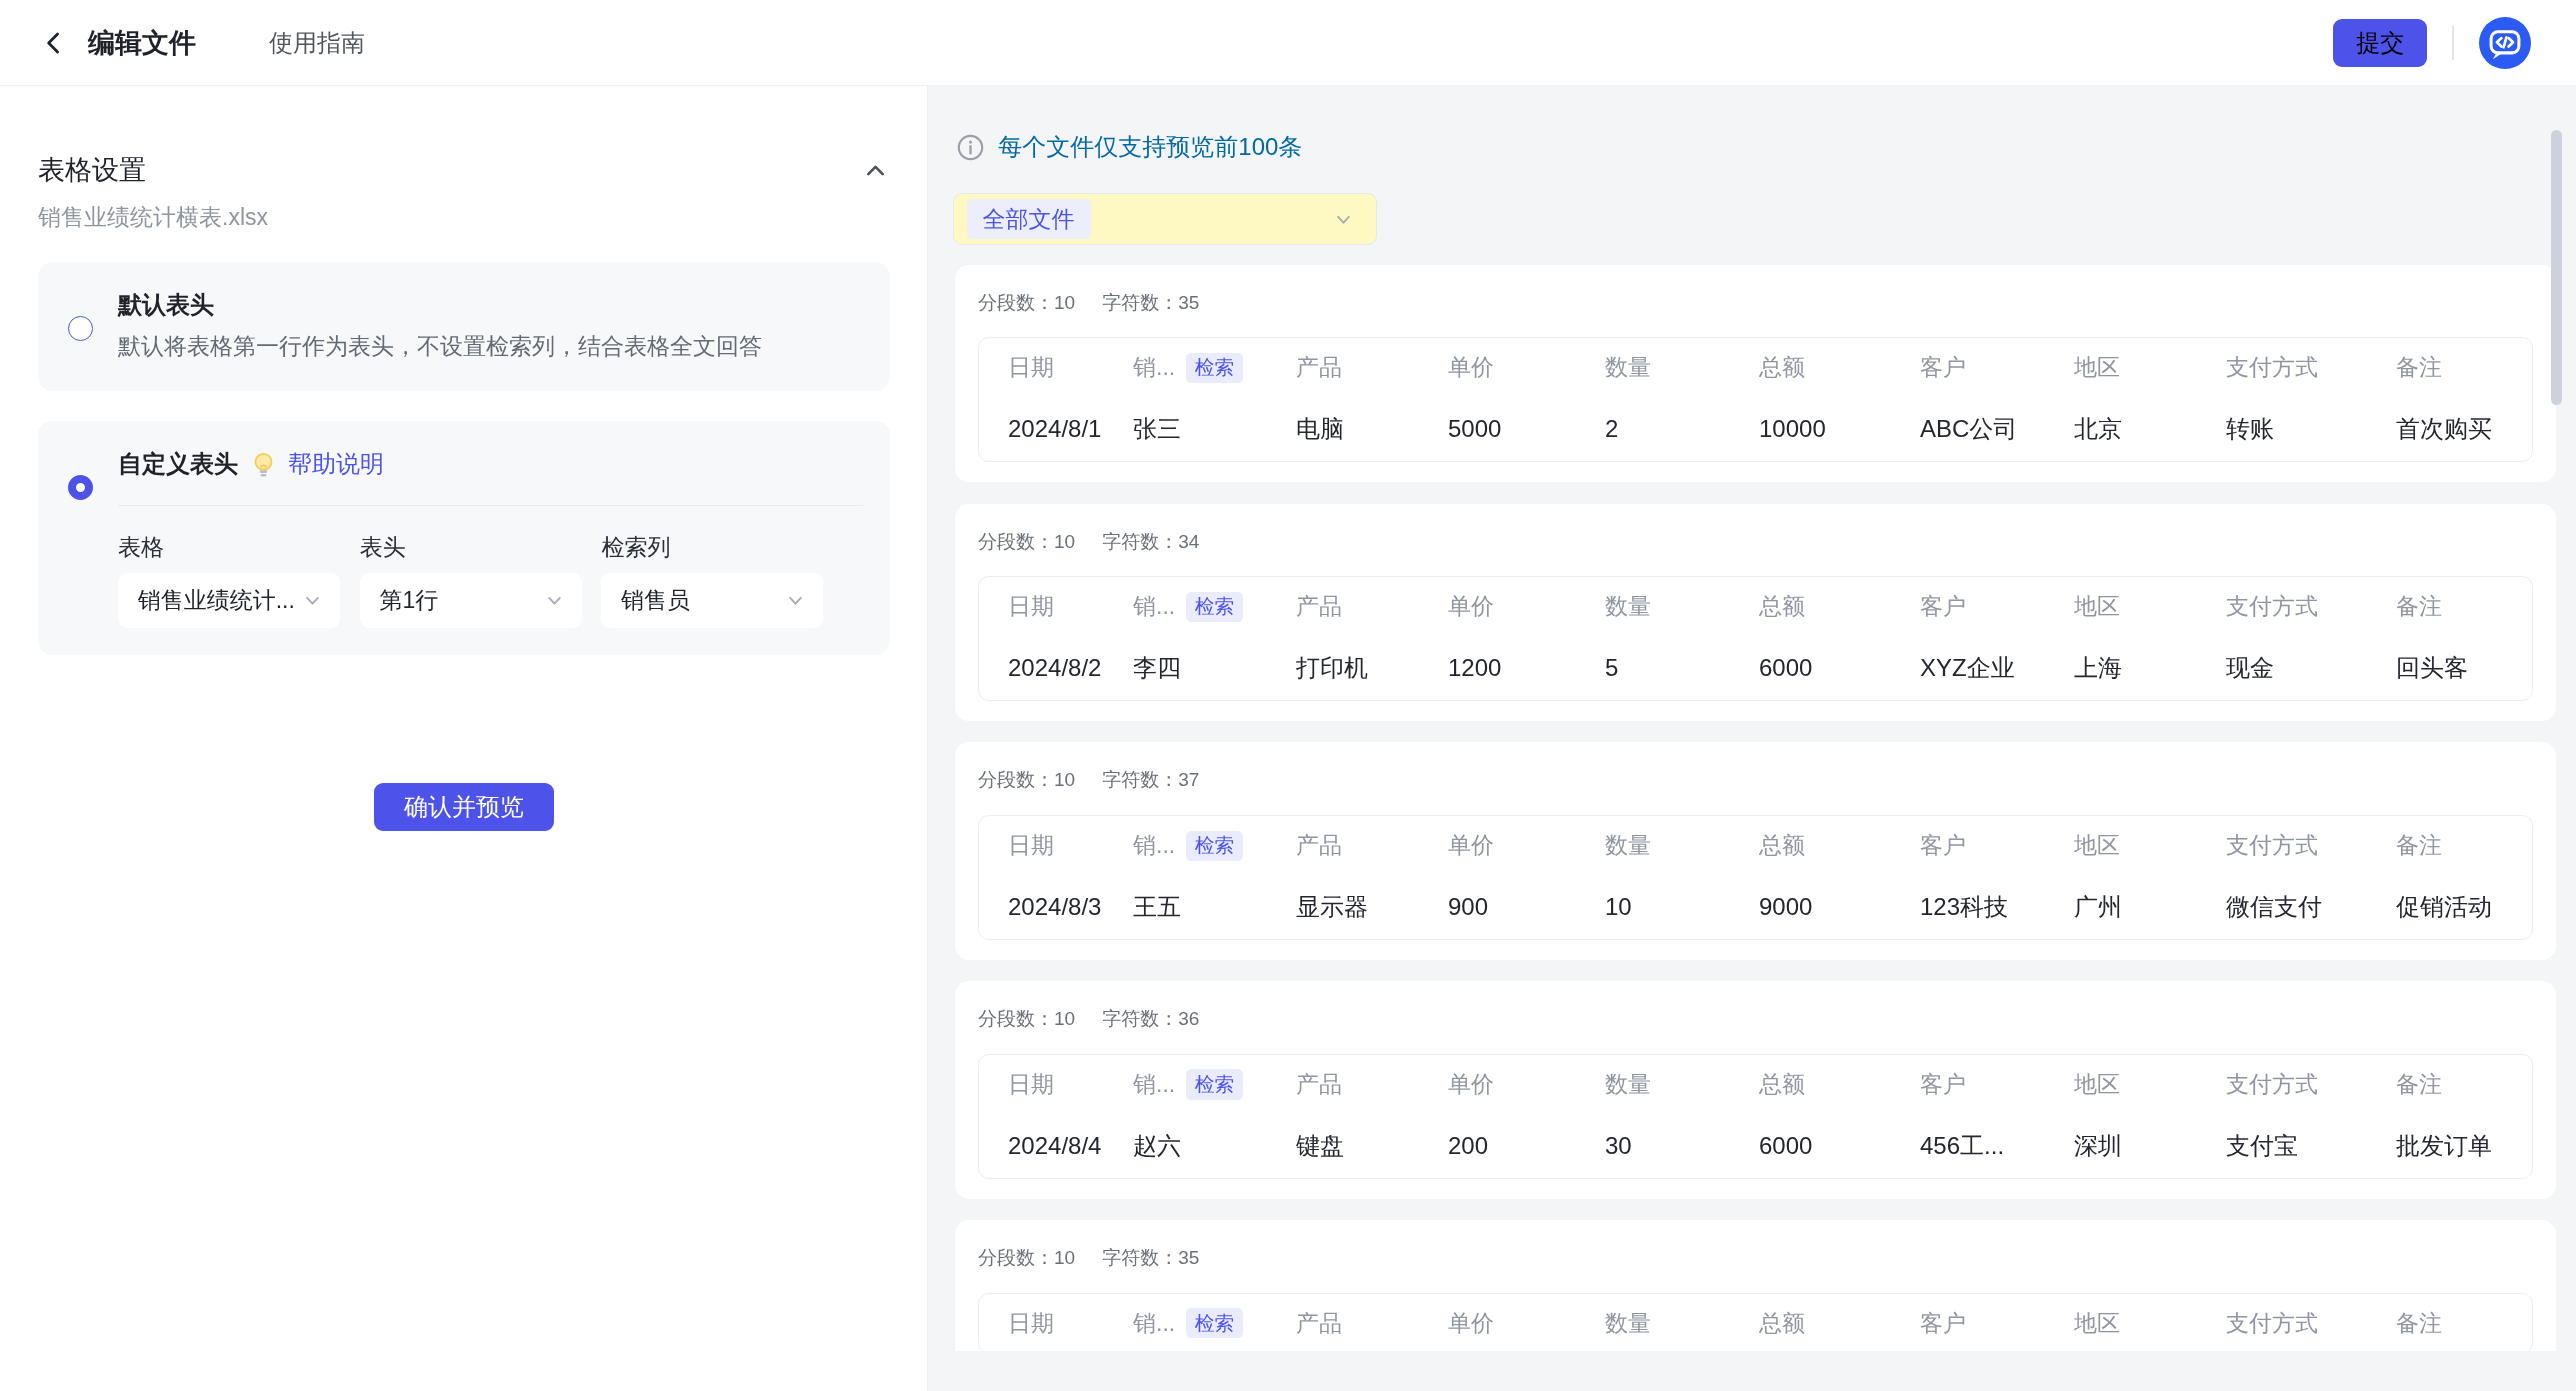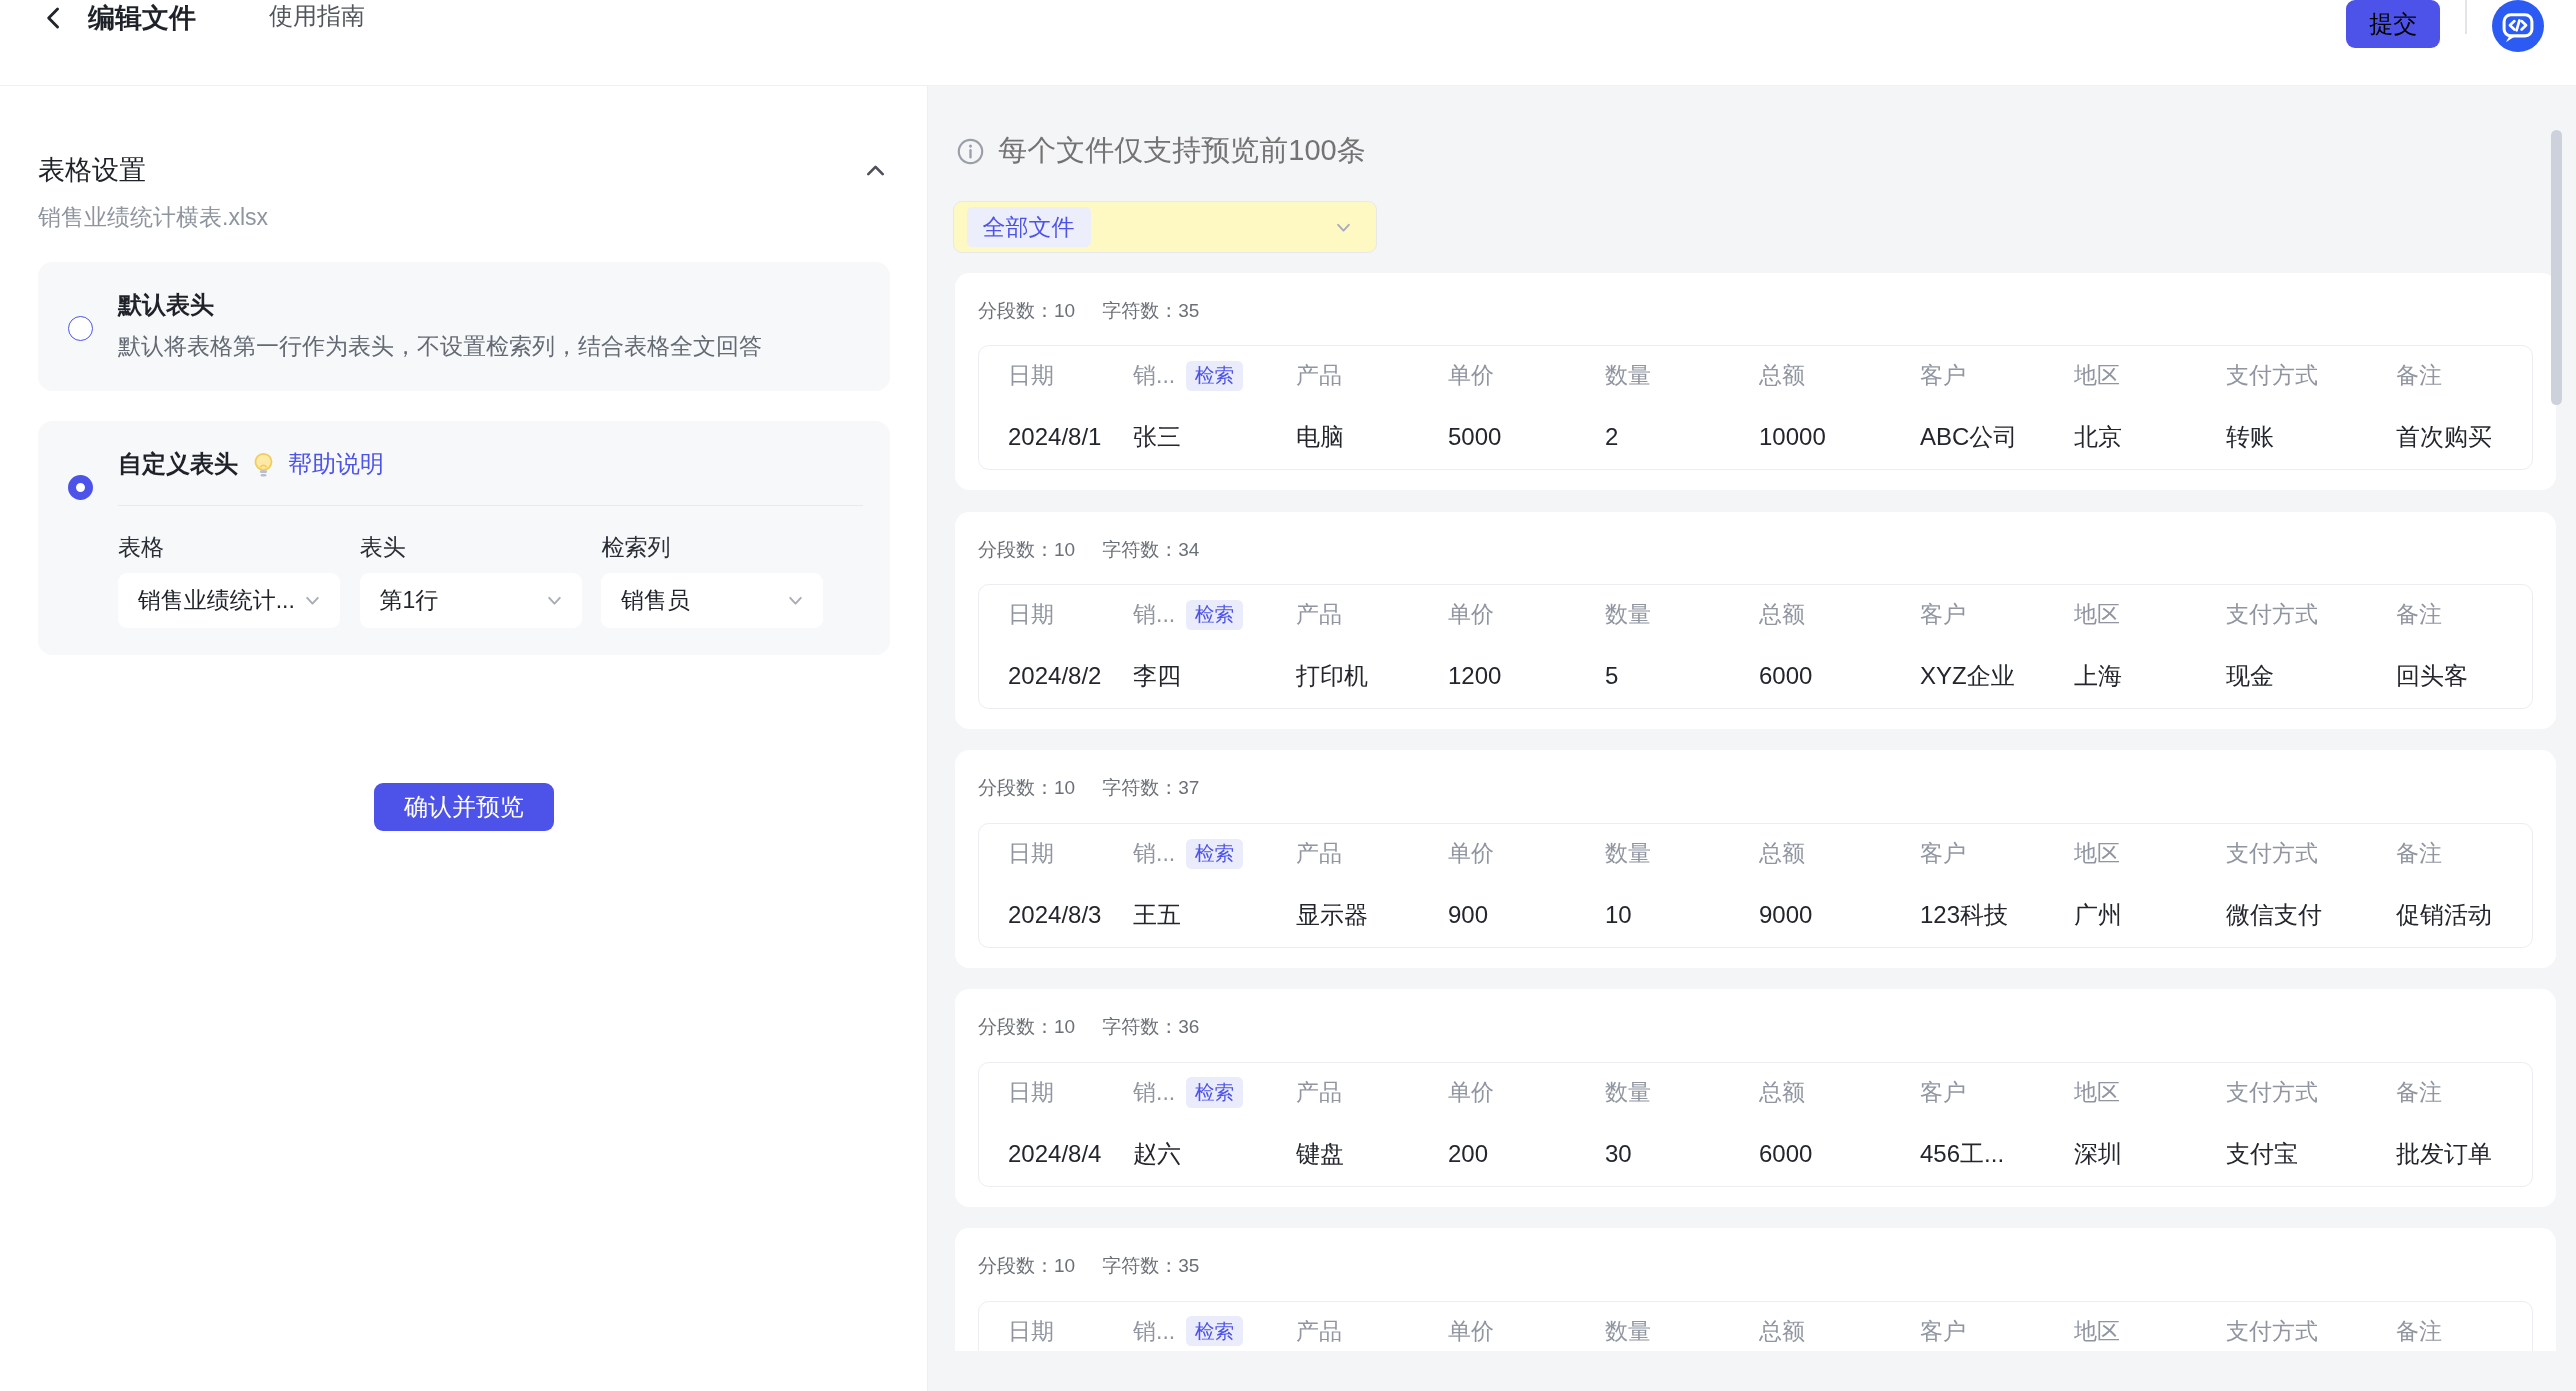--- a/index.html
+++ b/index.html
@@ -6,22 +6,22 @@
   html,body { background:#e9eaee; }
   body { font-family:"Liberation Sans","DejaVu Sans",sans-serif; }
   .screen{
     position:relative; width:2576px; height:1392px; background:#fff;
     overflow:hidden; color:#1f2329;
   }
 
   
   .topbar{
     position:absolute; top:0; left:0; right:0; height:86px; background:#fff;
-    border-bottom:1.8px solid #f0f1f5; display:flex; 
-    padding:0 32px 0 36px; z-index:10;
+    border-bottom:1.8px solid #f0f1f5; display:flex; align-items:center;
+    padding:0 45px 0 36px; z-index:10;
   }
   .back-btn{ width:36px; height:36px; display:flex; align-items:center; justify-content:center; cursor:pointer; }
   .page-title{ margin-left:16px; font-size:27px; font-weight:bold; color:#1f2329; }
   .guide-link{ margin-left:73px; font-size:24px; color:#51565d; cursor:pointer; }
   .topbar-spacer{ flex:1; }
   .submit-btn{
     min-width:93px; height:48px; padding:0 23px; border:none; border-radius:9px;
     background:#4d53e8; color:#000000; font-size:24px; font-family:Liberation Sans, sans-serif; cursor:pointer;
   }
   .topbar-divider{ width:1.8px; height:34px; background:#e2e4ea; margin:0 25px; }
@@ -62,21 +62,21 @@
     height:48px; padding:0 30px; border:none; border-radius:9px; background:#4d53e8;
     color:#fff; font-size:24px; font-family:inherit; cursor:pointer;
   }
 
   
   .preview{
     position:absolute; top:86px; left:927px; right:0; bottom:0;
     background:#f4f5f7; border-left:1.8px solid #eceef1; overflow:hidden;
   }
   .notice{ display:flex; align-items:center; gap:14.3px; margin:45px 0 0 29px; }
-  .notice-text{ font-size:29px; color:#737373; }
+  .notice-text{ font-size:24px; color:#0369a1; }
   .file-select{
     margin:30px 0 0 25px; width:424px; height:52px; background:#fef9c3;
     border:1.8px solid #e7e8ec; border-radius:9px; display:flex; align-items:center;
     padding:0 19.7px 0 12.5px; cursor:pointer;
   }
   .file-tag{
     background:#eceefc; color:#4d53e8; font-size:23px; border-radius:5.4px;
     padding:6.3px 16px; line-height:27px;
   }
   .file-select .chev{ margin-left:auto; }

